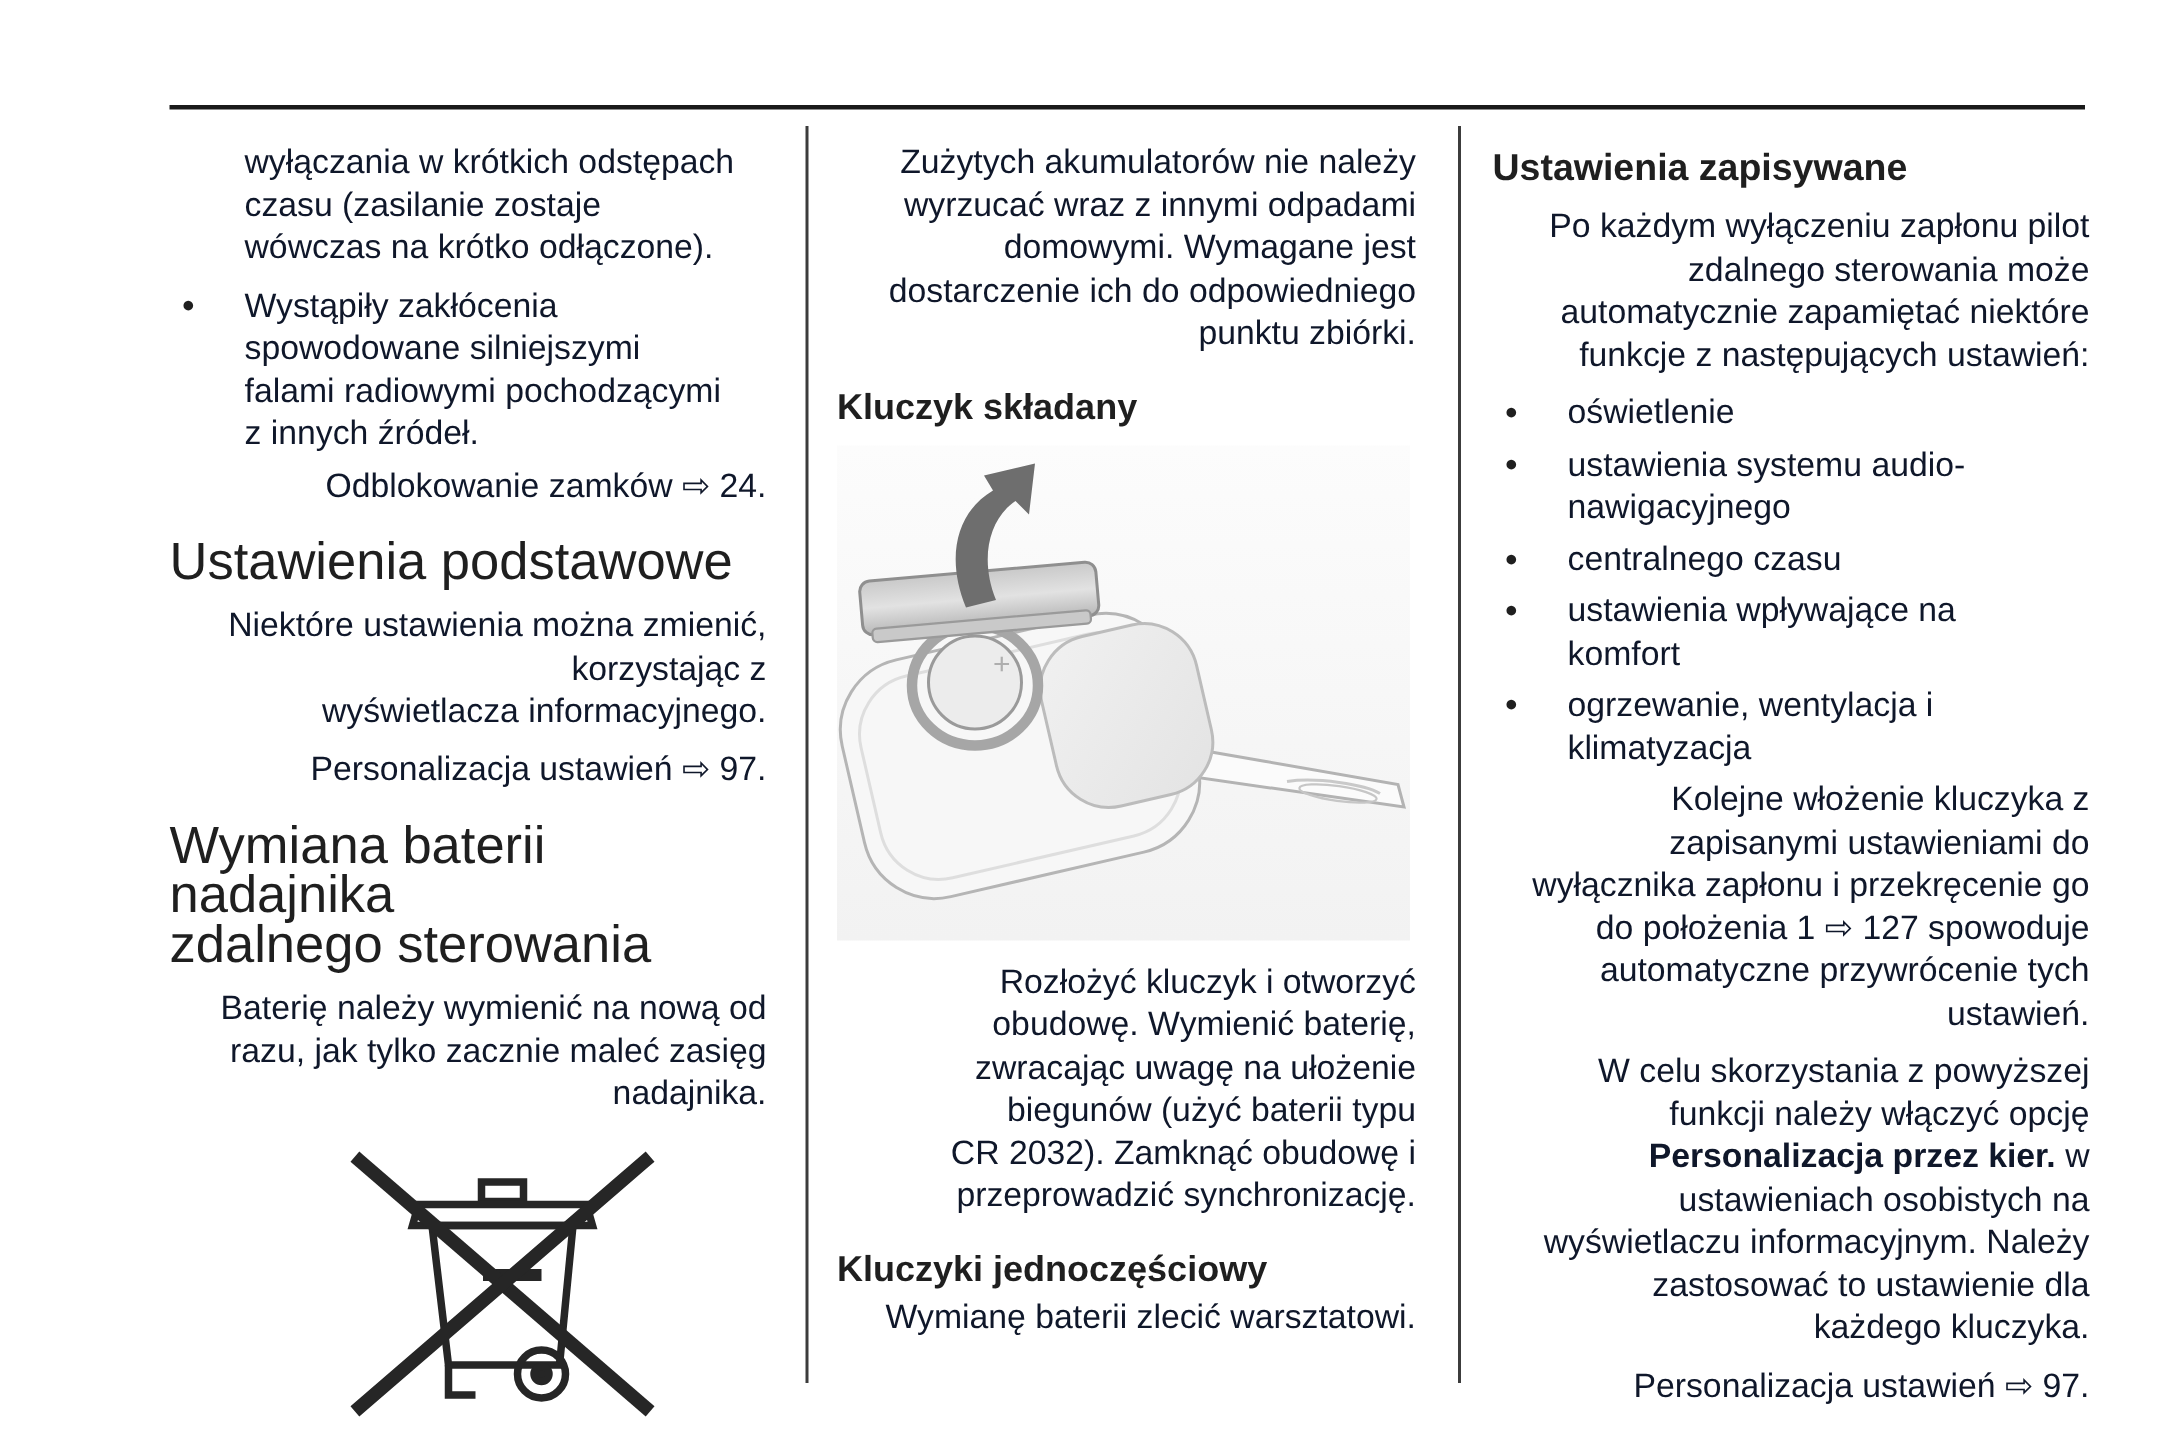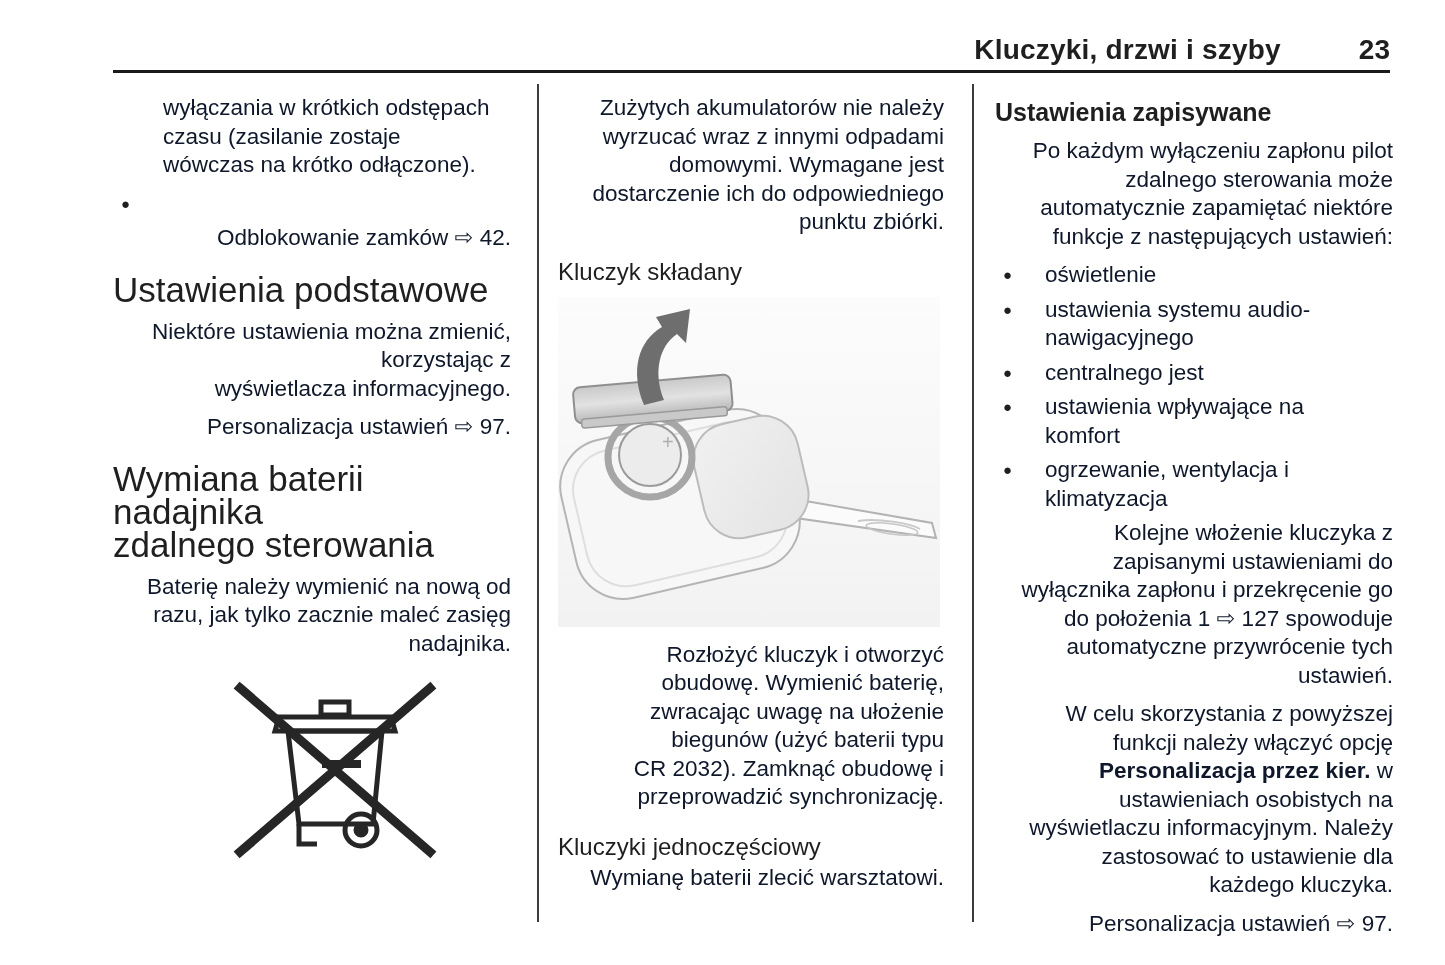--- a/index.html
+++ b/index.html
@@ -27,21 +27,21 @@
   .col1 { left:113px; width:398px; }
   .col2 { left:558px; width:386px; }
   .col3 { left:995px; width:398px; }
 
   .pre { white-space:pre-line; }
   .body-text { font-size:22.5px; line-height:28.5px; color:#0f172a; }
   p.body-text { margin:0 0 10px 0;text-align:right; }
 
   .h1 { font-size:25px; line-height:36px; font-weight:bold; margin:0 0 7px 0; }
   .h2 { font-size:35px; line-height:33px; font-weight:normal; margin:20px 0 12px 0; }
-  .h3 { font-size:24px; line-height:30px; font-weight:normal; margin:20px 0 10px 0; }
+  .h3 { font-size:24px; line-height:30px; font-weight:bold; margin:20px 0 10px 0; }
   .h3.tight { margin-bottom:2px; }
 
   
   .bullet-row { display:flex; margin:0 0 6px 0; }
   .bullet-marker {
     flex:0 0 50px; padding-left:8px; font-size:15px; line-height:28.5px; color:#1f1f1f;
   }
   .bullet-body { flex:1 1 auto; }
   .indent-block { padding-left:50px; }
 
@@ -55,39 +55,39 @@
   .figure-svg { display:block; }
 
   
   .weee-wrap { margin:16px 0 0 112px; width:220px; height:192px; }
 </style>
 </head>
 <body>
 
 <div class="page">
 
-  <div class="header">
-    <span class="header-title">Kluczyki, drzwi i szyby</span>
-    <span class="header-page">23</span>
-  </div>
   <div class="header-rule"></div>
 
   <div class="v-divider d1"></div>
   <div class="v-divider d2"></div>
 
   <div class="col col1">
     <div class="indent-block body-text pre" style="margin-bottom:10px;">wyłączania w krótkich odstępach
 czasu (zasilanie zostaje
 wówczas na krótko odłączone).</div>
 
     <div class="bullet-row">
       <span class="bullet-marker">●</span>
-    </div>
-
-    <p class="body-text pre" style="margin-top:6px;">Odblokowanie zamków ⇨ 42.</p>
+      <span class="bullet-body body-text pre">Wystąpiły zakłócenia
+spowodowane silniejszymi
+falami radiowymi pochodzącymi
+z innych źródeł.</span>
+    </div>
+
+    <p class="body-text pre" style="margin-top:6px;">Odblokowanie zamków ⇨ 24.</p>
 
     <h2 class="h2 pre">Ustawienia podstawowe</h2>
 
     <p class="body-text pre">Niektóre ustawienia można zmienić,
 korzystając z
 wyświetlacza informacyjnego.</p>
 
     <p class="body-text pre">Personalizacja ustawień ⇨ 97.</p>
 
     <h2 class="h2 pre">Wymiana baterii nadajnika
@@ -205,21 +205,21 @@
       <span class="bullet-marker">●</span>
       <span class="bullet-body body-text pre">oświetlenie</span>
     </div>
     <div class="bullet-row">
       <span class="bullet-marker">●</span>
       <span class="bullet-body body-text pre">ustawienia systemu audio-
 nawigacyjnego</span>
     </div>
     <div class="bullet-row">
       <span class="bullet-marker">●</span>
-      <span class="bullet-body body-text pre">centralnego jest</span>
+      <span class="bullet-body body-text pre">centralnego czasu</span>
     </div>
     <div class="bullet-row">
       <span class="bullet-marker">●</span>
       <span class="bullet-body body-text pre">ustawienia wpływające na
 komfort</span>
     </div>
     <div class="bullet-row">
       <span class="bullet-marker">●</span>
       <span class="bullet-body body-text pre">ogrzewanie, wentylacja i
 klimatyzacja</span>

